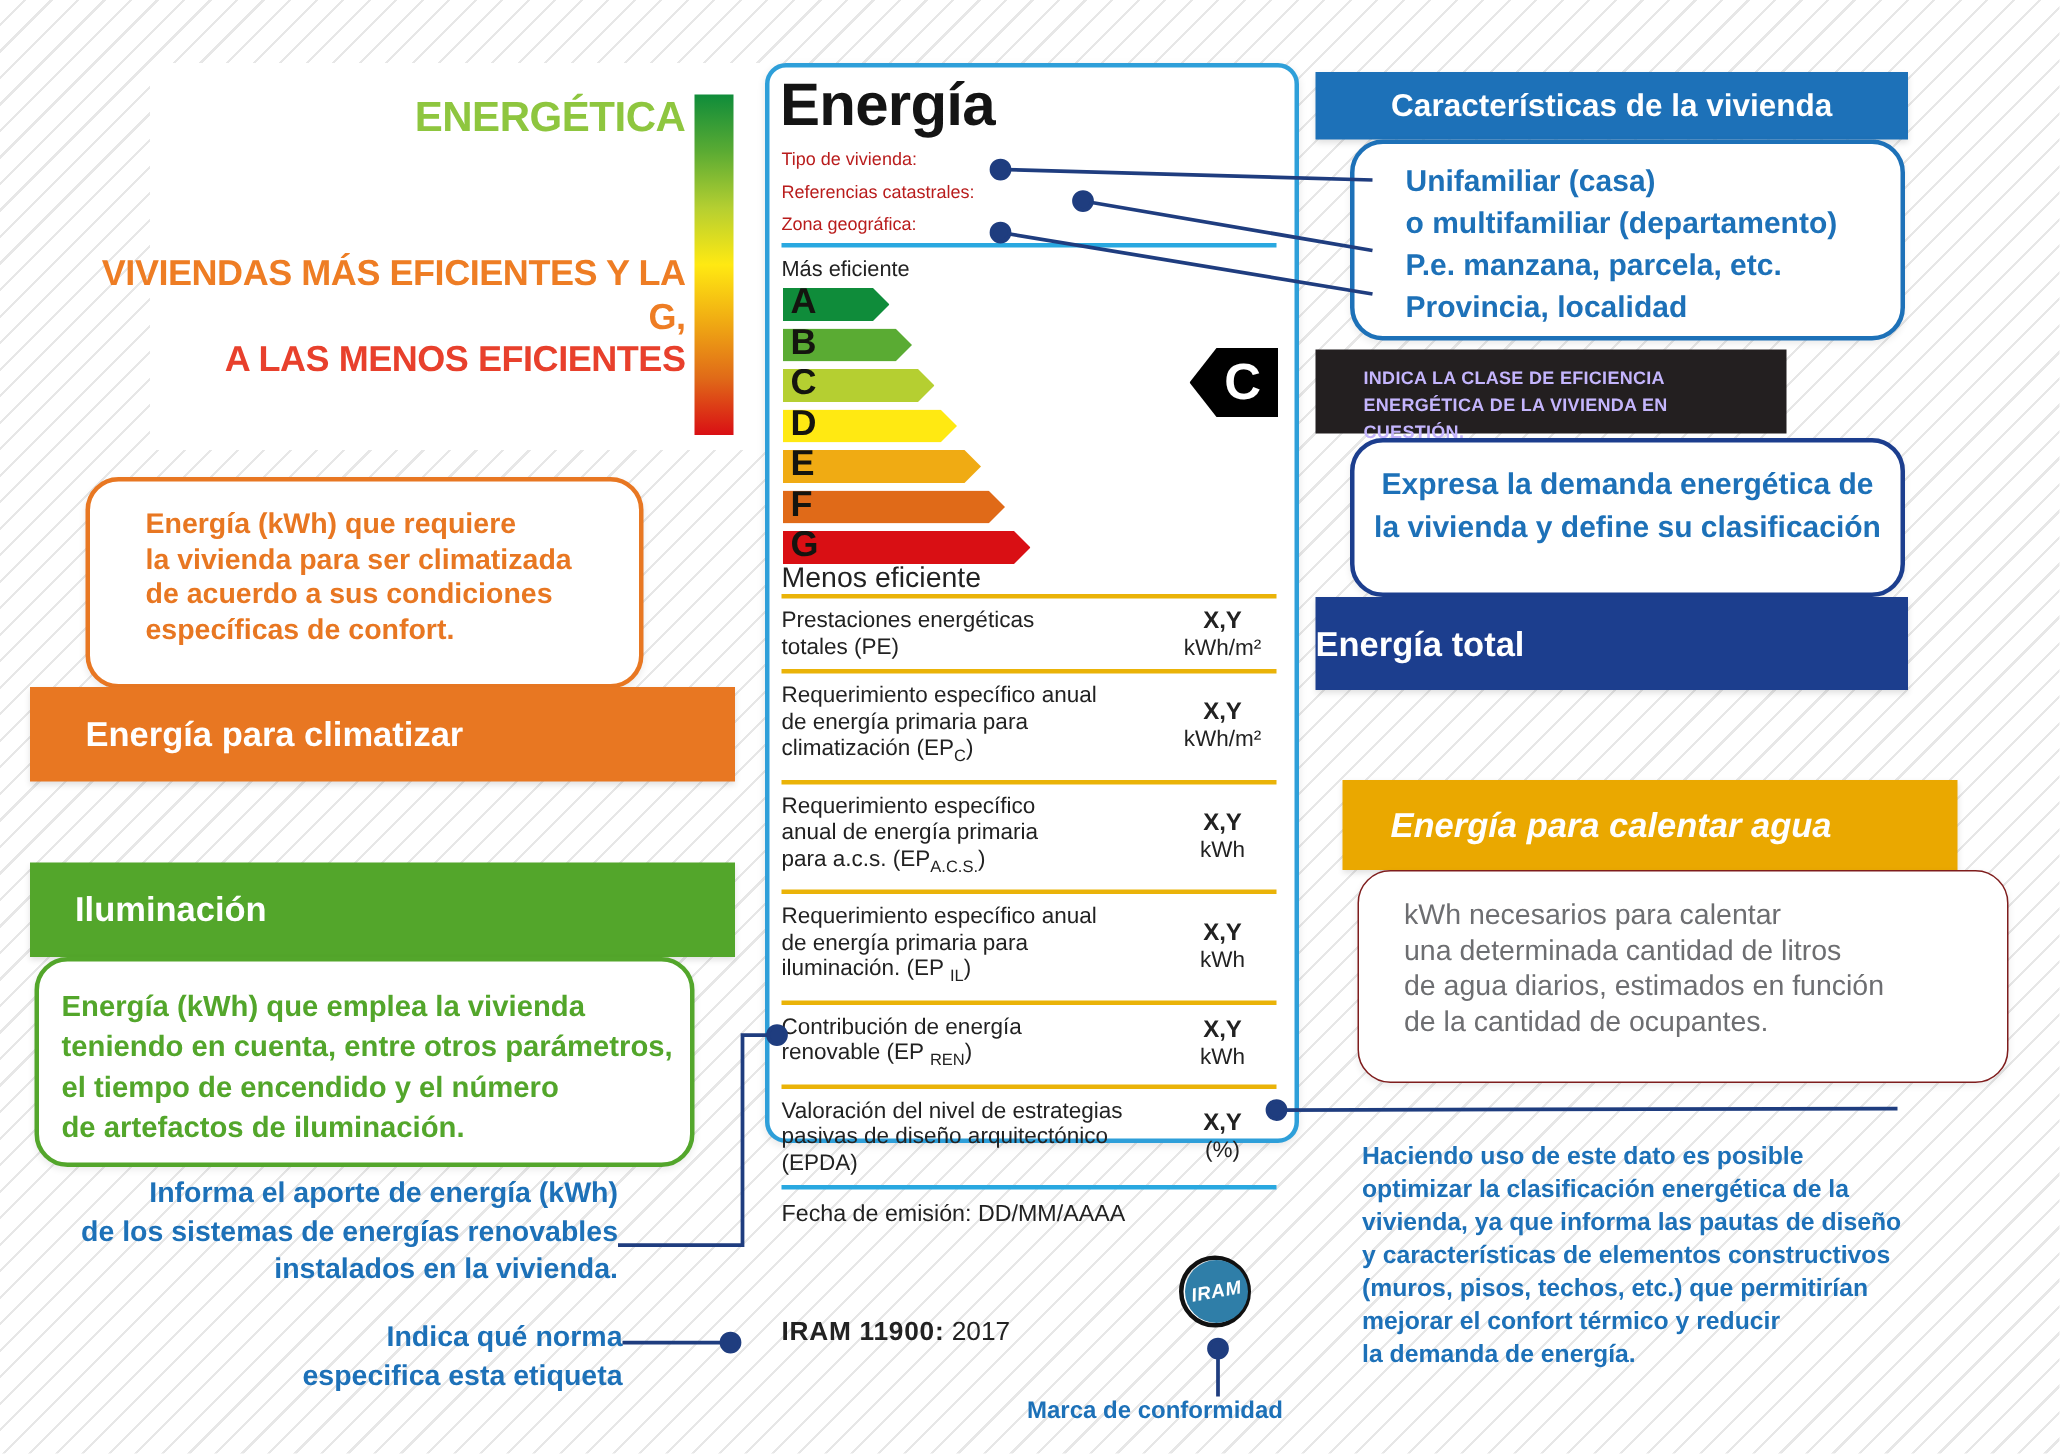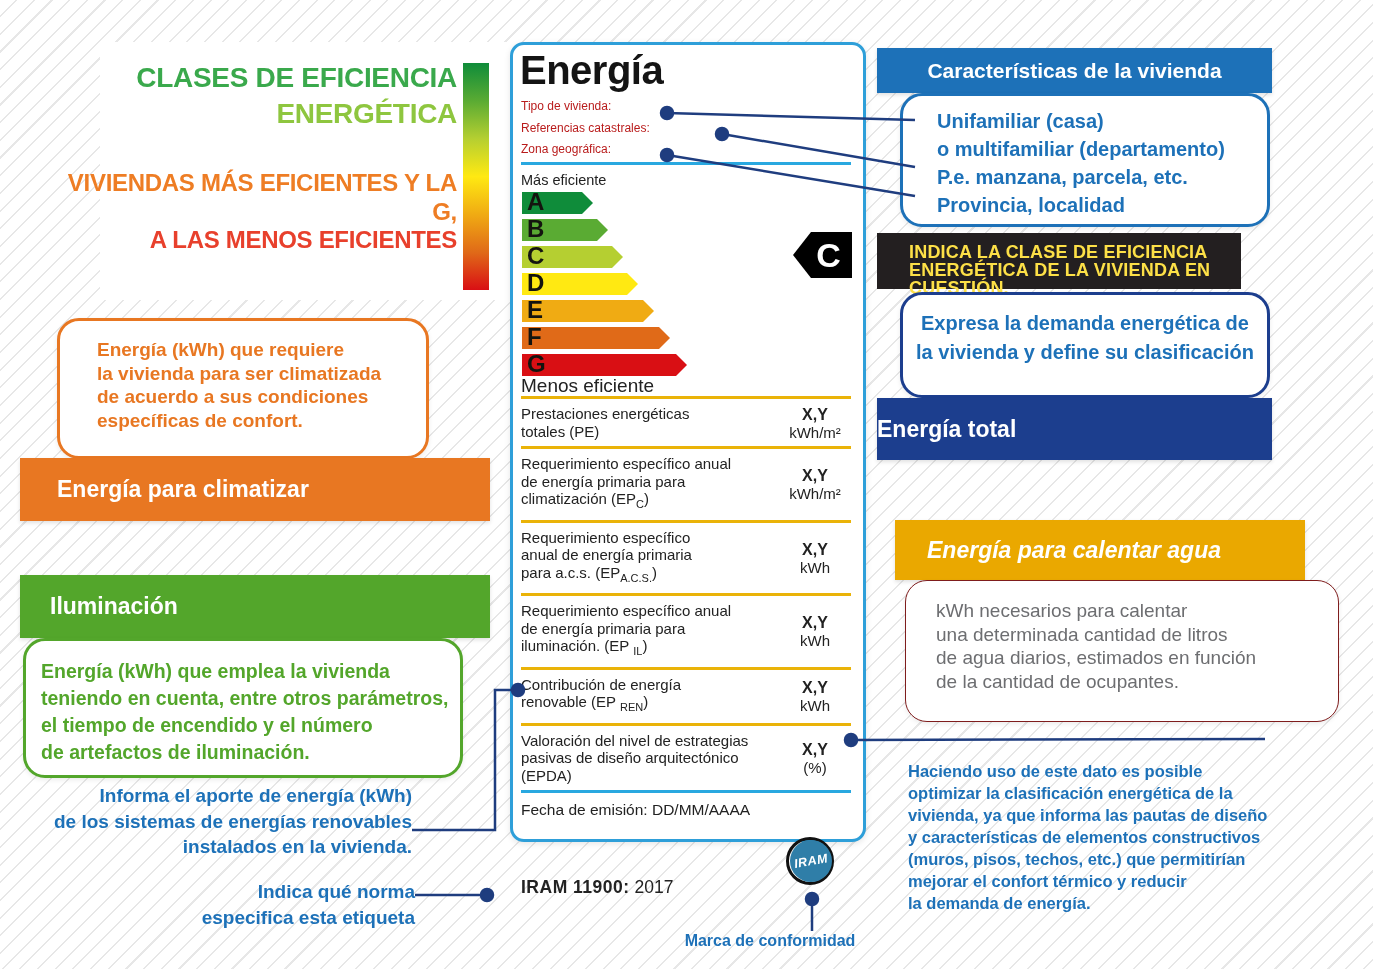--- a/index.html
+++ b/index.html
@@ -34,21 +34,21 @@
   .box-green{left:23px;top:638px;width:440px;height:140px;border:3px solid #53a62b;}
   .box-green .txt{padding:17px 0 0 15px;color:#53a62b;font-weight:bold;font-size:19.5px;line-height:27px;}
   .renewables-note{left:0;top:783px;width:412px;text-align:right;color:#1d71b8;
     font-weight:bold;font-size:19px;line-height:25.5px;}
   .standard-note{left:120px;top:879px;width:295px;text-align:right;color:#1d71b8;
     font-weight:bold;font-size:19px;line-height:26px;}
   .conformity-note{left:670px;top:932px;width:200px;text-align:center;color:#1d71b8;
     font-weight:bold;font-size:16px;}
 
   
-  .energy-label{left:510px;top:42px;width:356px;height:800px;background:#fff;
+  .energy-label{left:510px;top:42px;width:356px;height:720px;background:#fff;
     border:3px solid #2e9fd9;border-radius:14px;box-shadow:0 2px 6px rgba(0,0,0,.10);}
   .el-title{left:7px;top:3px;font-size:40px;font-weight:bold;color:#141414;letter-spacing:-.5px;}
   .el-fields{left:8px;top:51px;font-size:12px;line-height:21.5px;color:#b91c1c;}
   .rule{background:#29a8e0;height:3px;}
   .rule-fields{left:8px;top:117px;width:330px;}
   .el-most{left:8px;top:127px;font-size:14.5px;color:#222;}
   .scale-bars{left:9px;top:147px;width:200px;}
   .bar{height:22px;margin-bottom:5px;position:relative;
     clip-path:polygon(0 0,calc(100% - 11px) 0,100% 50%,calc(100% - 11px) 100%,0 100%);}
   .bar span{position:absolute;left:5px;top:50%;transform:translateY(-54%);
@@ -72,41 +72,40 @@
   .iram-ring{position:absolute;left:-3px;top:-1px;width:48px;height:48px;border:3px solid #111;border-radius:50%;}
   .iram-core{position:absolute;left:1px;top:2px;width:42px;height:42px;background:#2f7ea8;border-radius:50%;
     display:flex;align-items:center;justify-content:center;}
   .iram-core span{color:#fff;font-weight:bold;font-style:italic;font-size:12.5px;transform:rotate(-10deg);letter-spacing:.5px;}
 
   
   .char-band{left:877px;top:48px;width:395px;height:45px;background:#1d71b8;color:#fff;
     font-weight:bold;font-size:21px;line-height:45px;text-align:center;box-shadow:0 2px 4px rgba(0,0,0,.12);}
   .char-box{left:900px;top:93px;width:370px;height:134px;border:3px solid #1d71b8;}
   .char-box .txt{padding:11px 0 0 34px;color:#1d71b8;font-weight:bold;font-size:20px;line-height:28px;}
-  .class-note{left:877px;top:233px;width:364px;height:56px;background:#231f20;color:#fde047;
-    font-size:18px;line-height:18px;padding:10px 14px 0 32px;font-weight:600;letter-spacing:.2px;}
+  .class-note{left:877px;top:233px;width:314px;height:56px;background:#231f20;color:#c4b5fd;
+    font-size:12px;line-height:18px;padding:10px 14px 0 32px;font-weight:600;letter-spacing:.2px;}
   .class-note .bold{font-weight:800;}
   .total-box{left:900px;top:292px;width:370px;height:106px;border:3px solid #1c3e8e;}
   .total-box .txt{padding-top:14px;text-align:center;color:#1d71b8;font-weight:bold;font-size:20px;line-height:29px;}
   .band-total{left:877px;top:398px;width:395px;height:62px;line-height:62px;background:#1c3e8e;}
   .band-agua{left:895px;top:520px;width:410px;height:60px;line-height:60px;padding-left:32px;background:#eaa800;font-style:italic;}
   .agua-box{left:905px;top:580px;width:434px;height:142px;border:1px solid #7f1d1d;}
   .agua-box .txt{padding:18px 0 0 30px;color:#6d6e71;font-size:19px;line-height:23.5px;}
   .epda-note{left:908px;top:760px;width:430px;color:#1d71b8;font-weight:bold;font-size:16.5px;line-height:22px;}
 
   
   .overlay{left:0;top:0;width:1373px;height:969px;pointer-events:none;}
 </style>
 </head>
 <body>
 
 <div class="abs title-backdrop"></div>
 
 <div class="abs intro-title">
-  <div class="t1">CLASES DE EFICIENCIA</div>
   <div class="t2">ENERGÉTICA</div>
 </div>
 <div class="abs intro-sub">
     <div style="color: rgb(238, 125, 36);">VIVIENDAS MÁS EFICIENTES Y LA G,</div>
     <div style="color: rgb(232, 64, 44);">A LAS MENOS EFICIENTES</div>
   </div>
 <div class="abs grad-bar"></div>
 
 <div class="abs note-box box-orange">
   <div class="txt">Energía (kWh) que requiere<br>la vivienda para ser climatizada<br>de acuerdo a sus condiciones<br>específicas de confort.</div>

